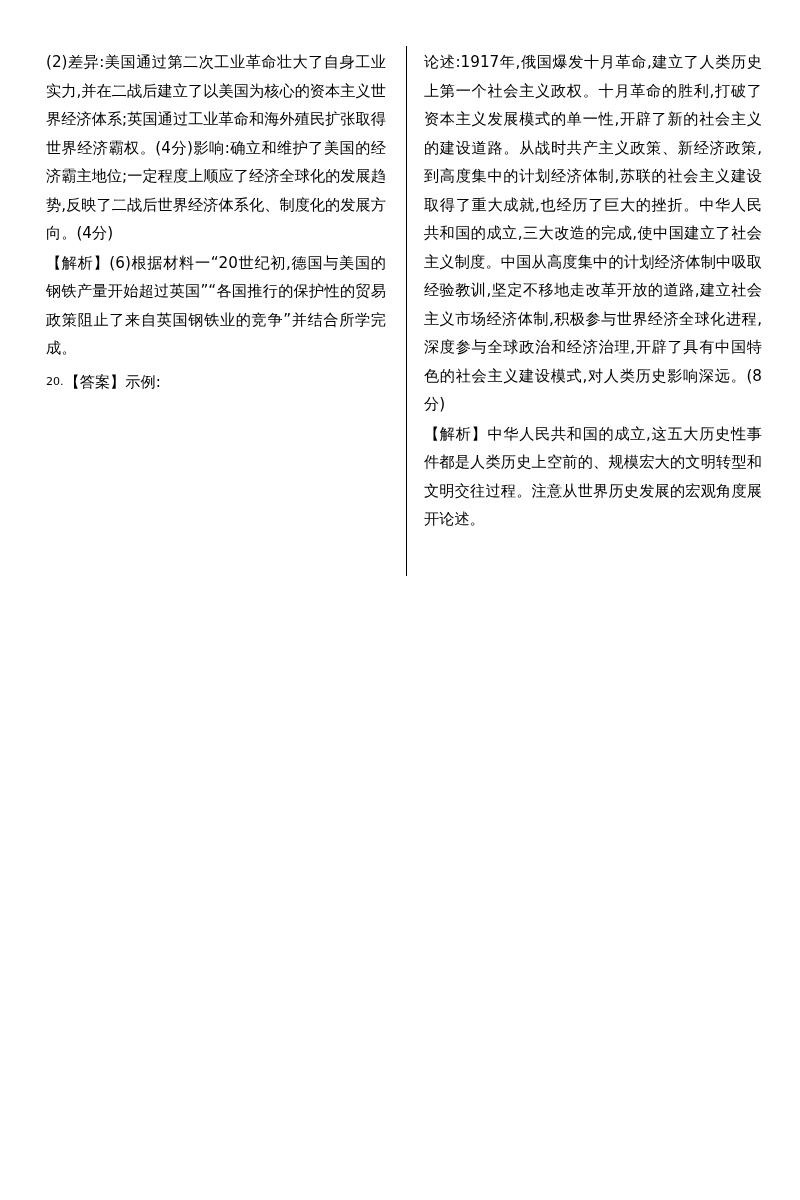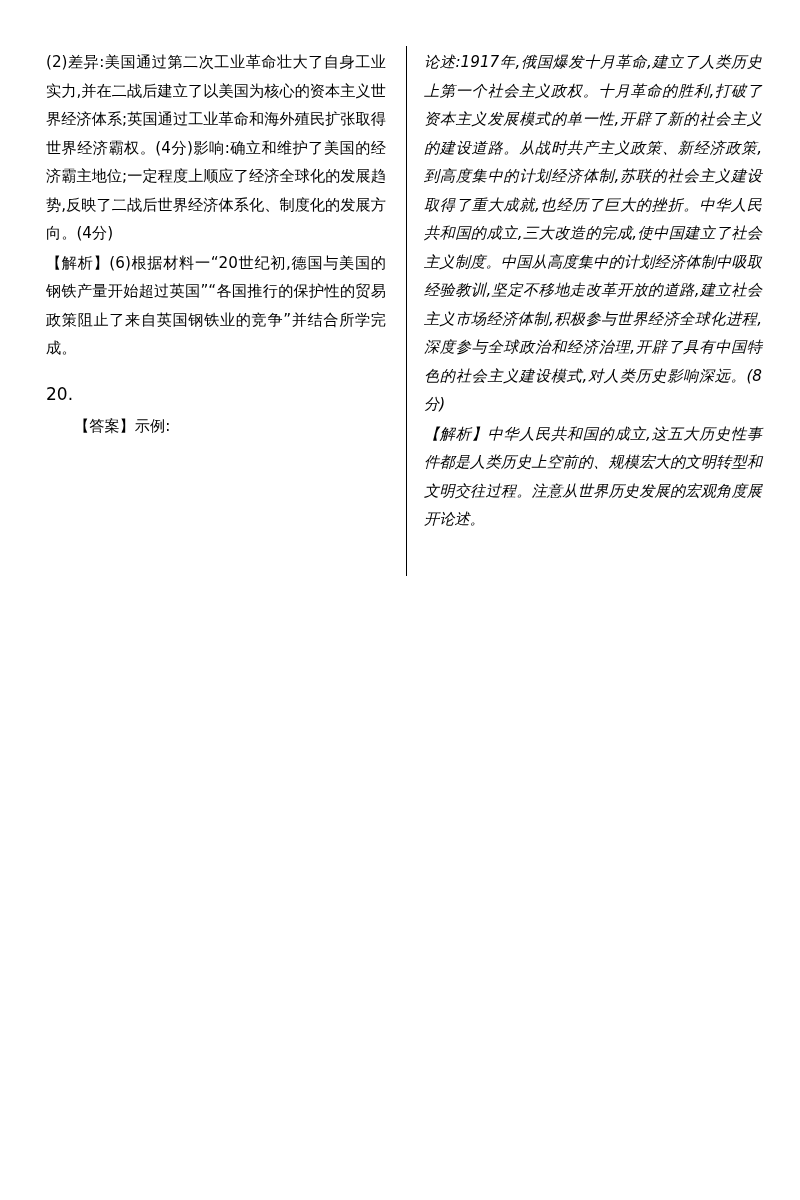--- a/index.html
+++ b/index.html
@@ -32,21 +32,20 @@
   .column {
     box-sizing: border-box;
   }
   .col-left {
     width: 358px;
     padding-right: 18px;
   }
   .col-right {
     width: 358px;
     padding-left: 20px;
-    font-style: italic;
   }
   .divider {
     position: absolute;
     left: 406px;
     top: 46px;
     width: 1px;
     height: 530px;
     background: #000000;
   }
   p.para {
@@ -59,31 +58,29 @@
     word-break: break-all;
   }
   .q-block {
     display: flex;
     flex-direction: row;
     align-items: flex-start;
     margin-top: 5px;
   }
   .q-num {
     flex: 0 0 auto;
-    font-size: 17px;
+    font-size: 11px;
     line-height: 28.5px;
     padding-right: 1px;
-    margin-top: 12px;
   }
   .q-body {
     flex: 1 1 auto;
   }
   .q-body p.para {
     text-align: justify;
-    margin-top: 44px;
   }
 </style>
 </head>
 <body>
 
 <div id="page">
 
   <div class="divider"></div>
 
   <div id="content">

